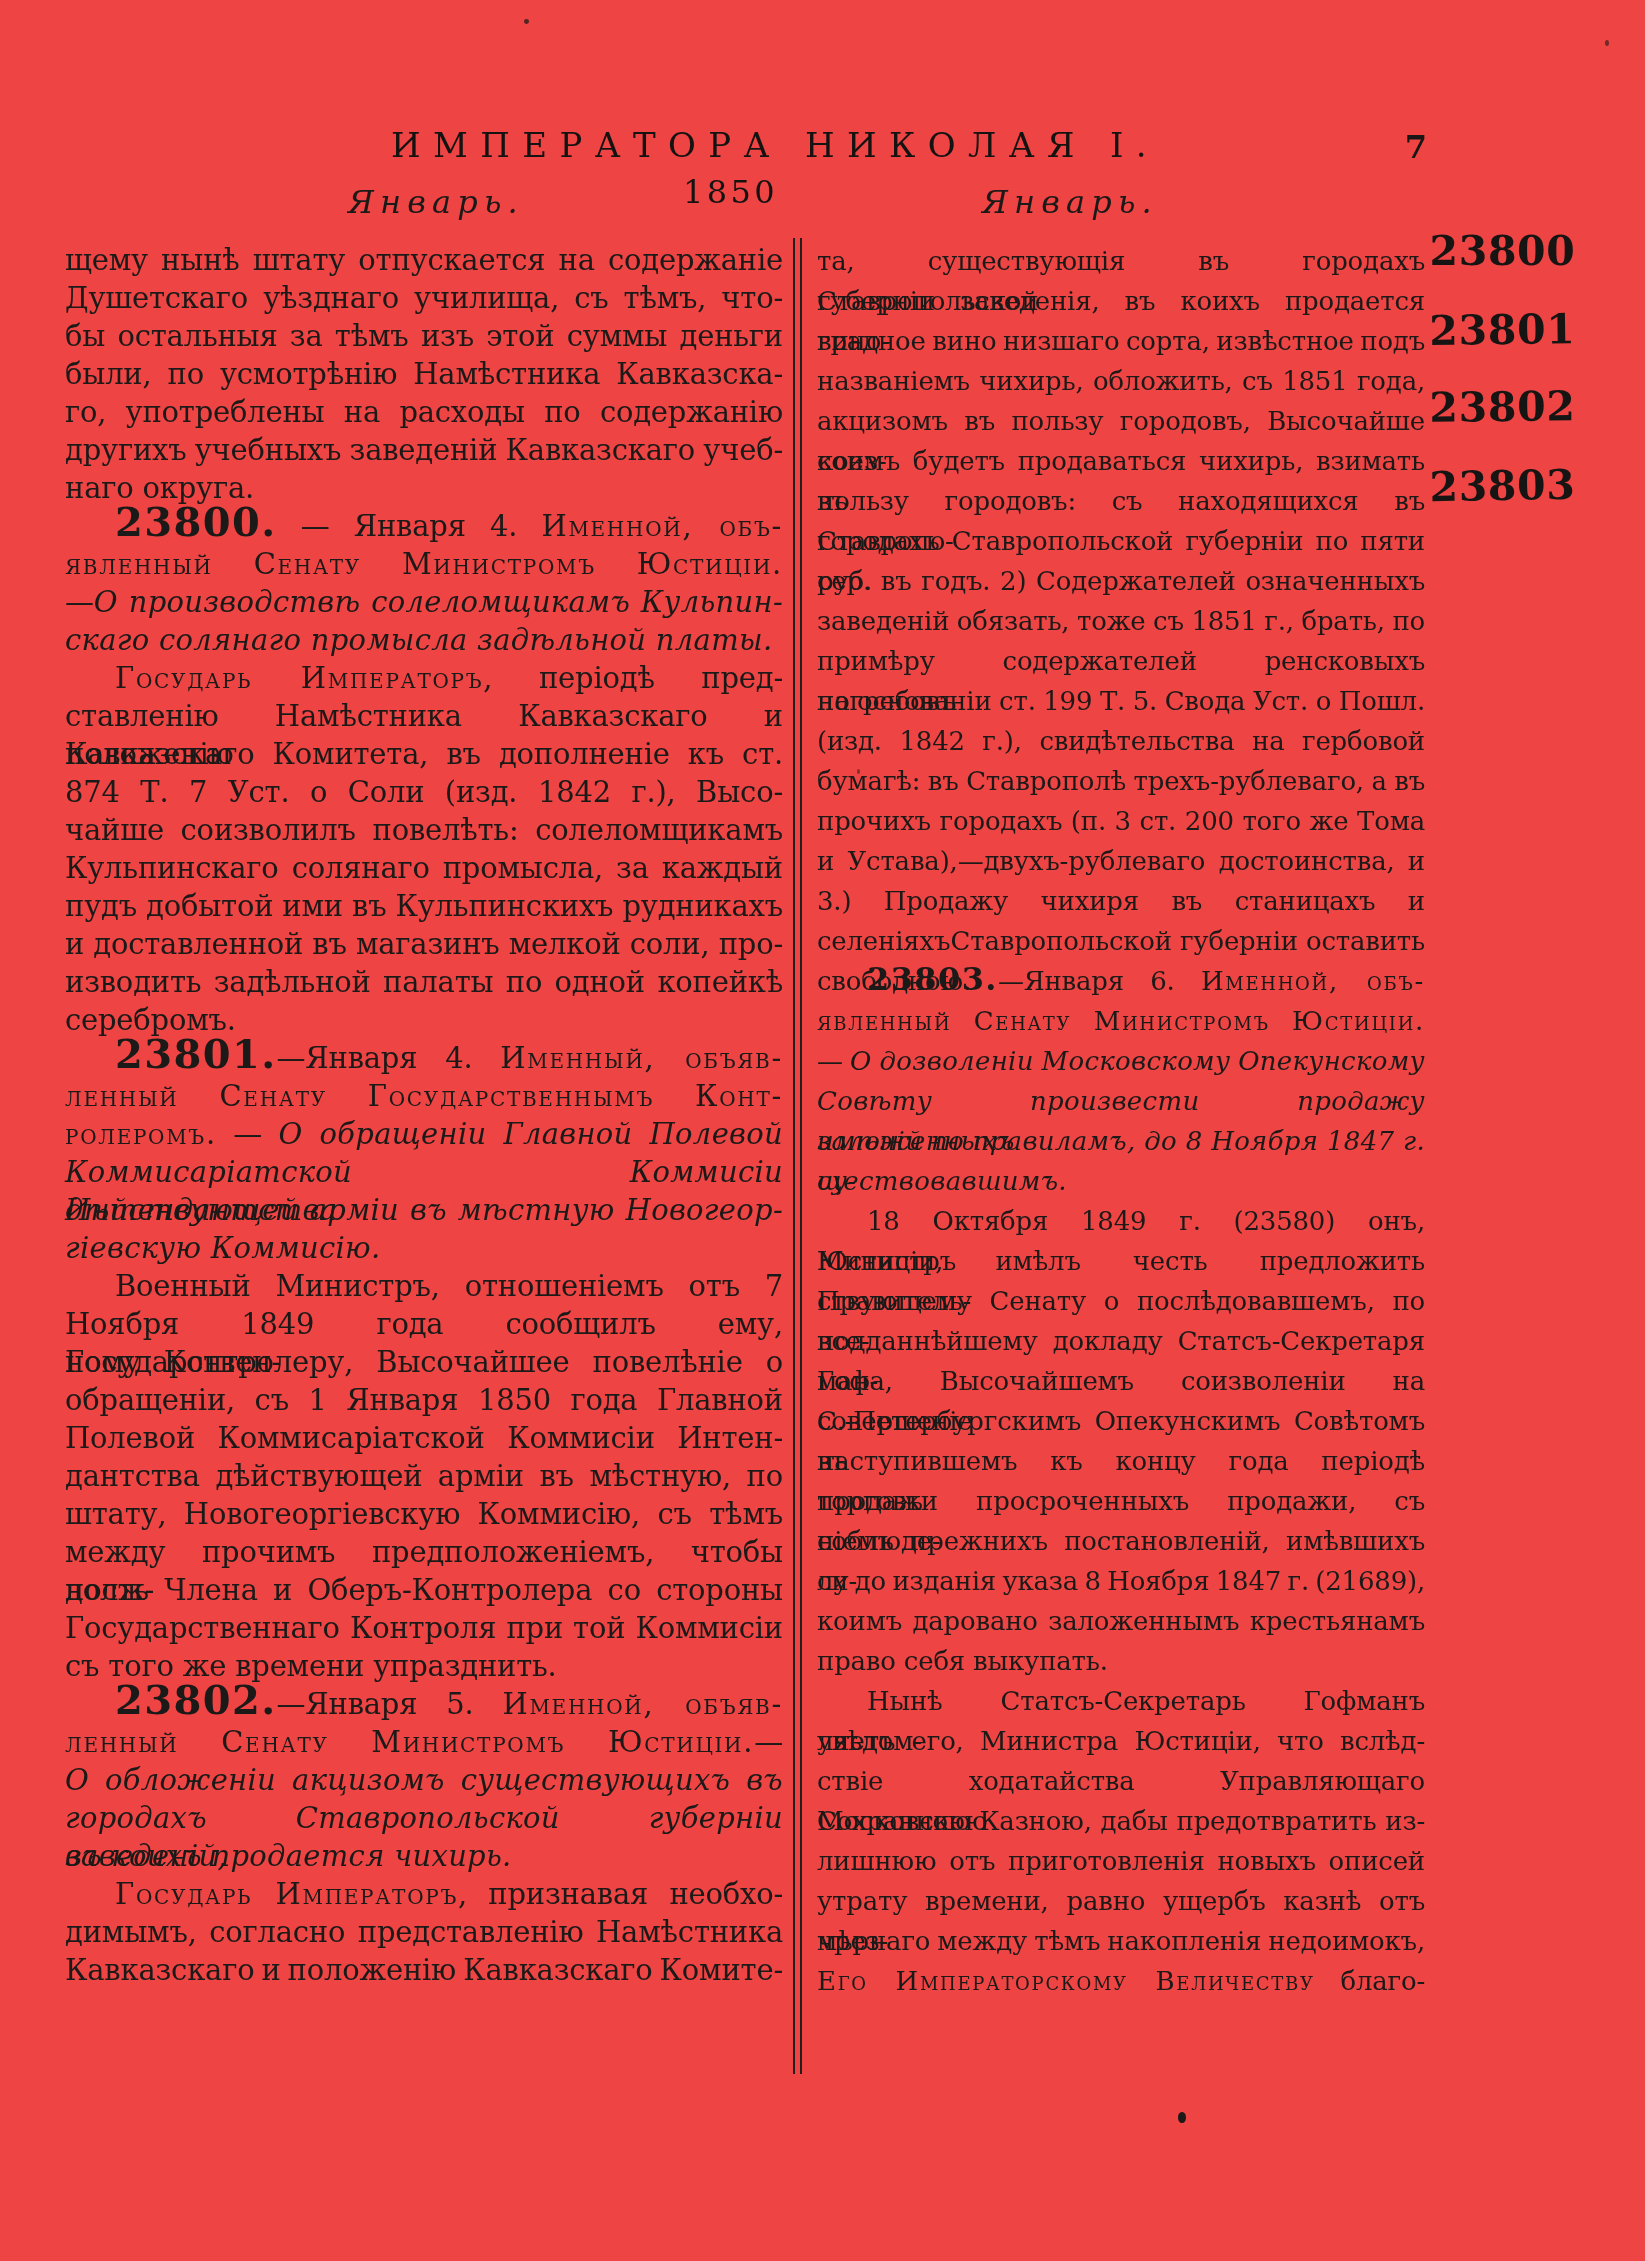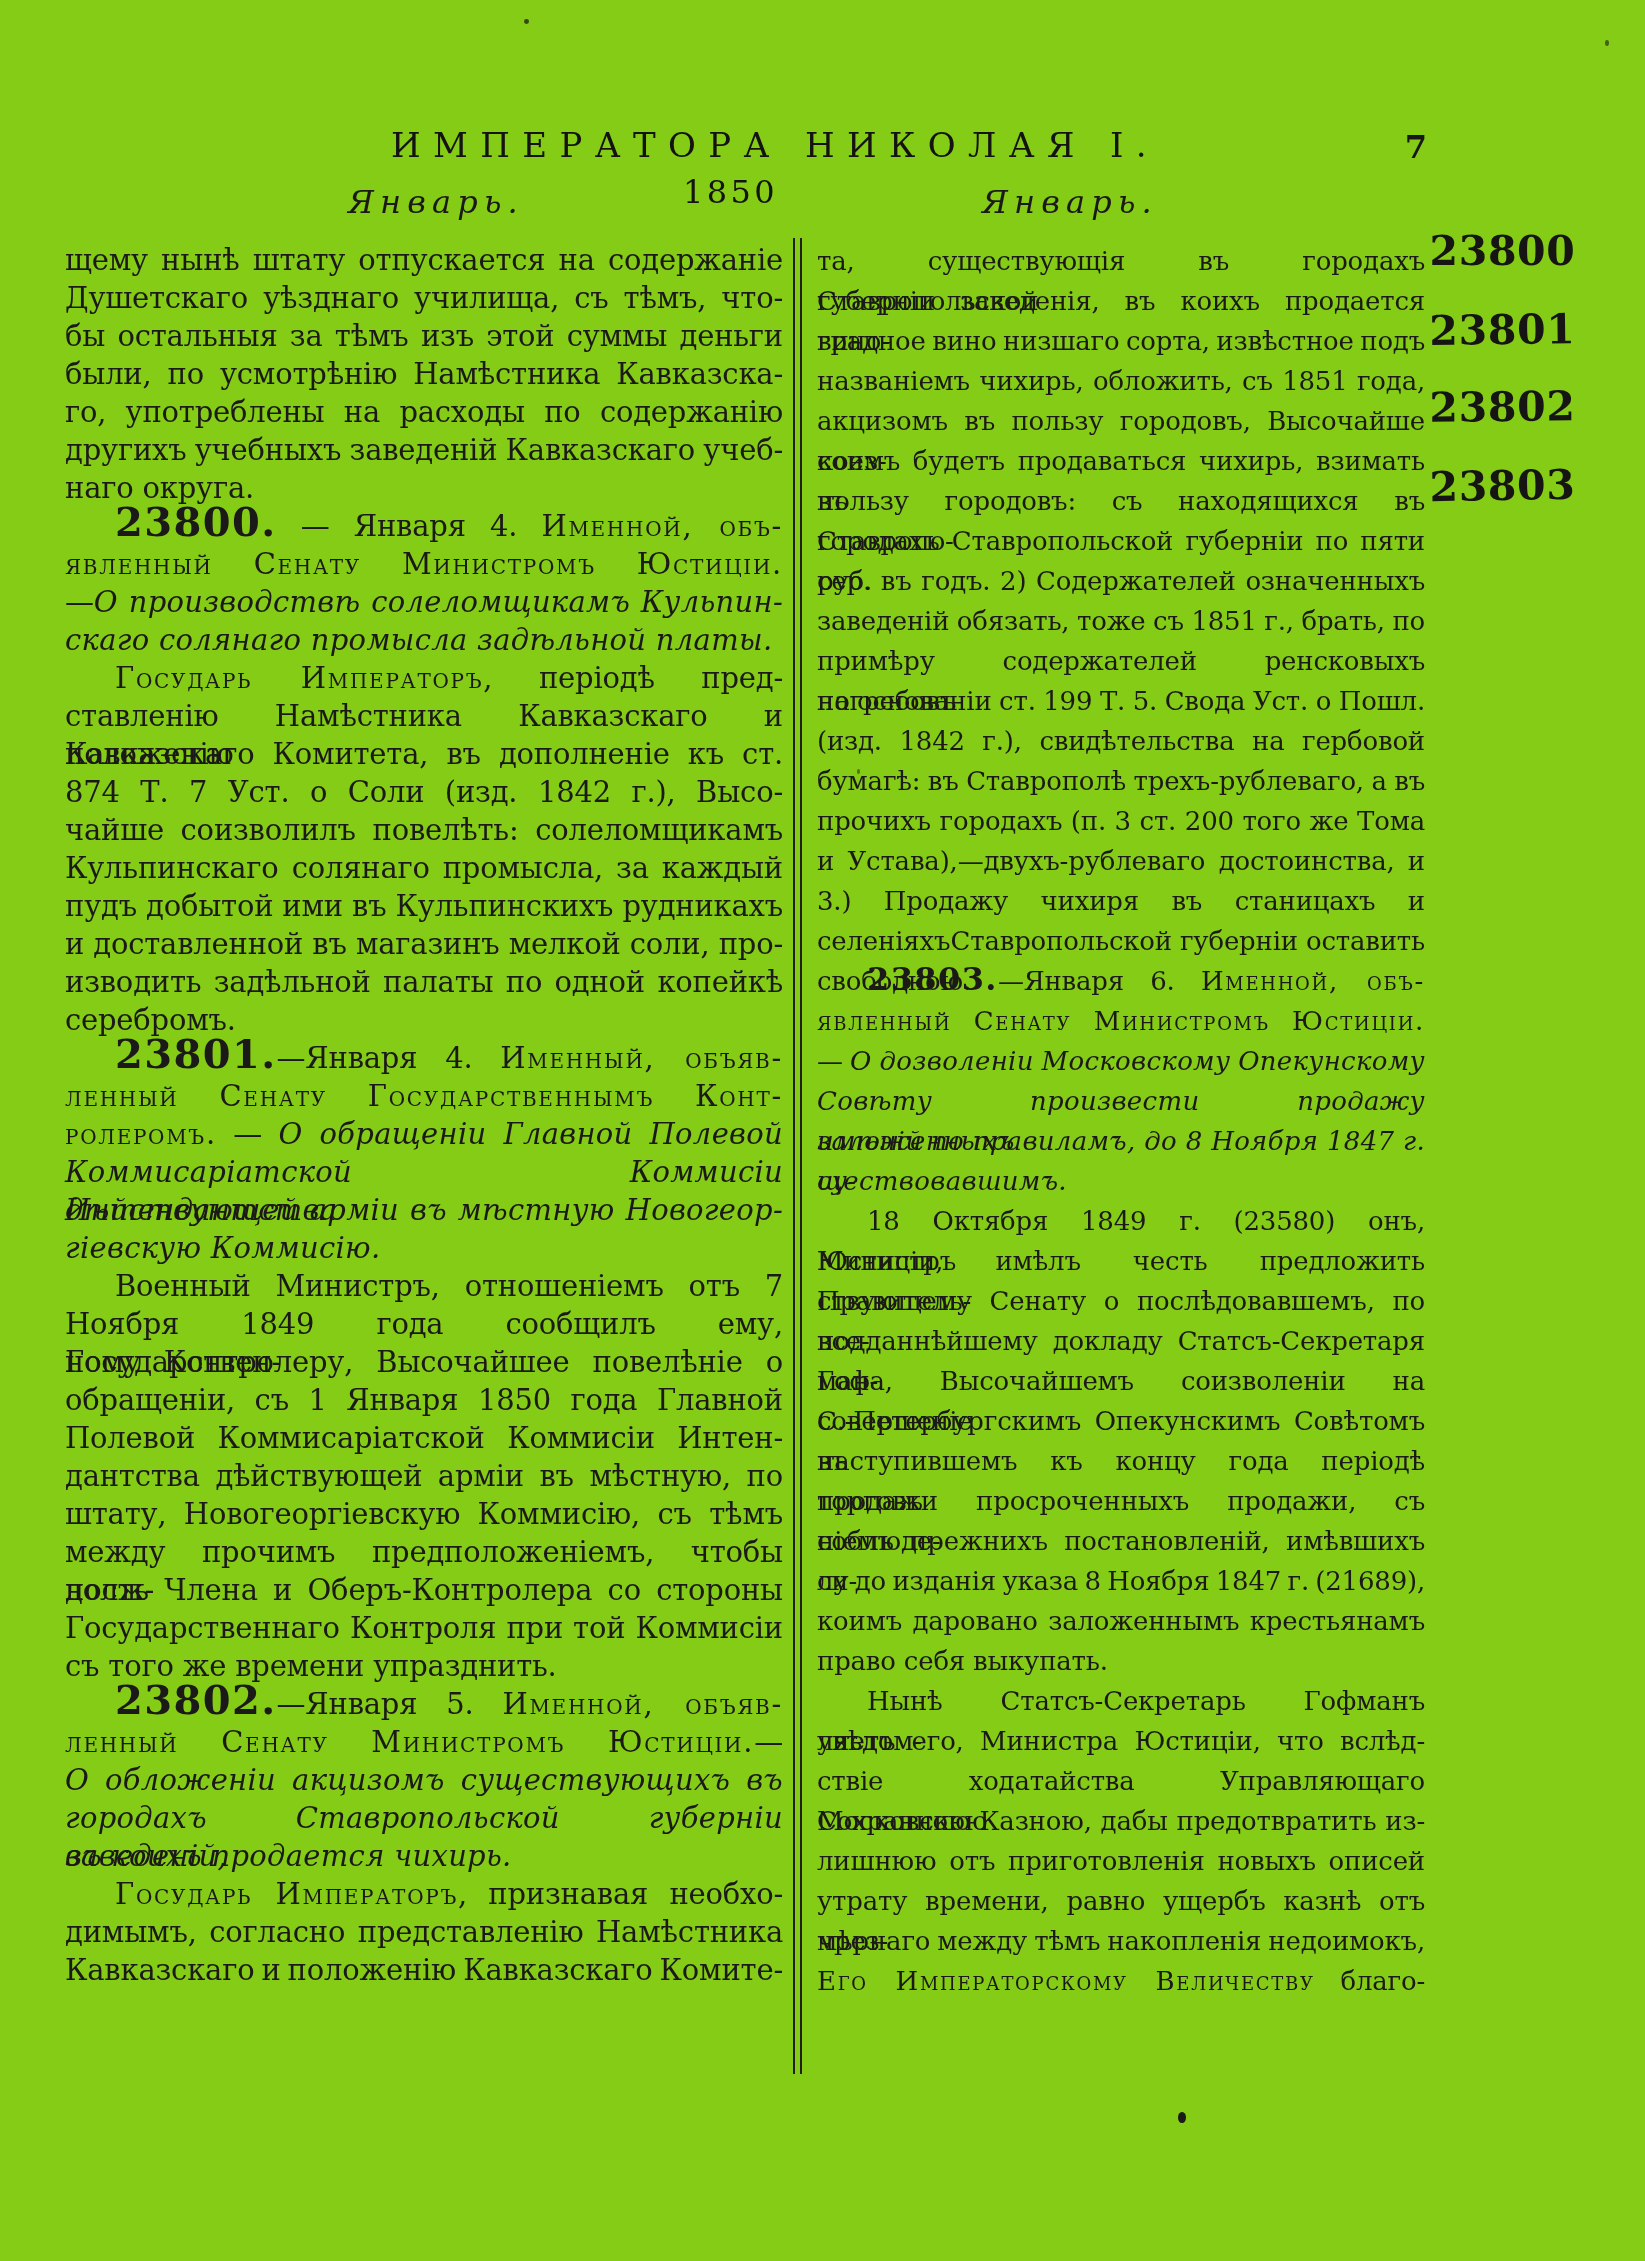--- a/index.html
+++ b/index.html
@@ -1,20 +1,20 @@
 <!DOCTYPE html>
 <html style="font-size:11px"><head>
 <meta charset="utf-8">
 <style>
   html,body { margin:0; padding:0; background:#e8e8e4; }
   .page {
     position:relative;
     width:1645px; height:2261px;
     margin:0 auto;
-    background:#84cc16;
+    background:#ef4444;
     color:#1b1a18;
     font-family:"DejaVu Serif", serif;
     overflow:hidden;
   }
   
   .running-head {
     position:absolute; left:69px; top:125px; width:1412px;
     text-align:center;
     font-size:34px; letter-spacing:12.4px;
     white-space:nowrap;

